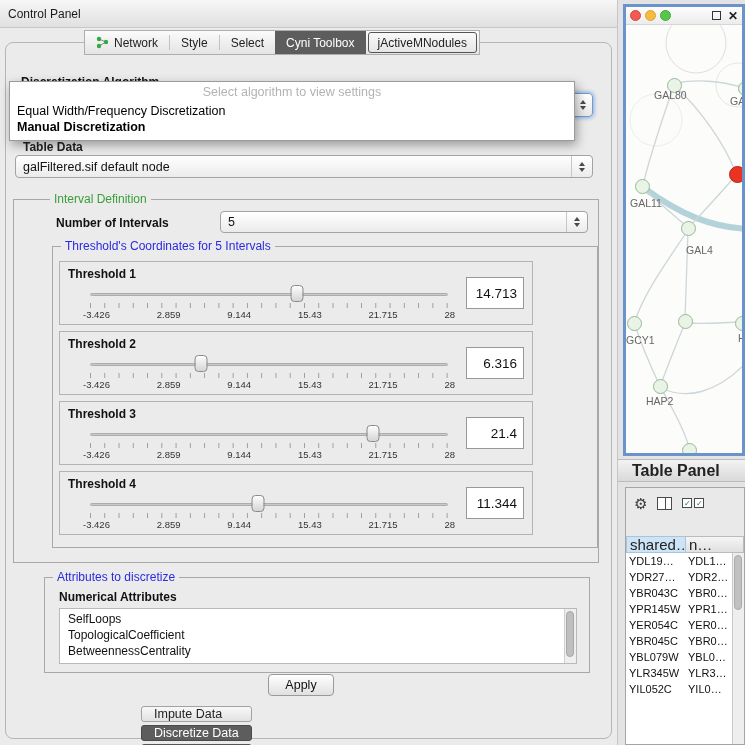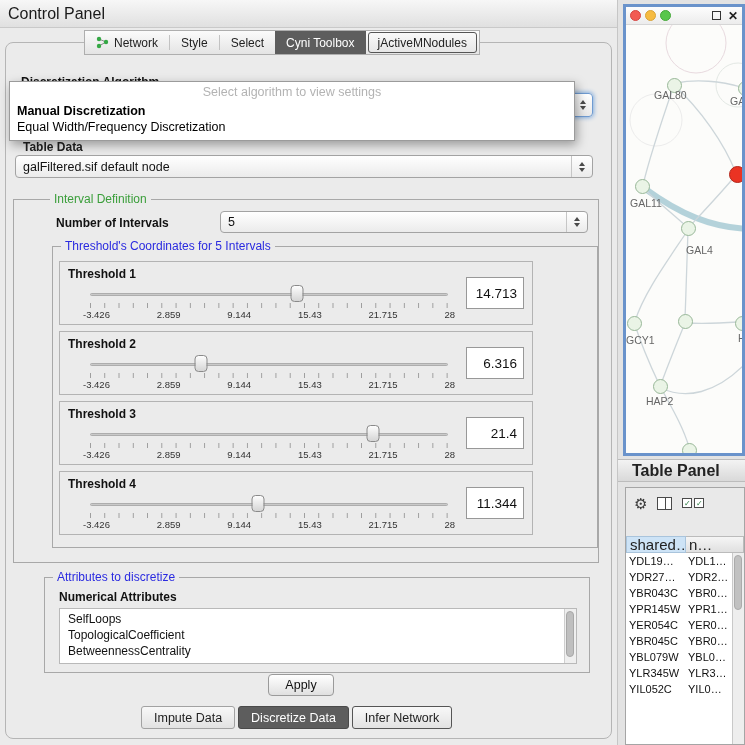--- a/index.html
+++ b/index.html
@@ -2,21 +2,21 @@
 <html><head>
 <meta charset="utf-8">
 <style>
   * { box-sizing: border-box; }
   body { margin:0; background:#cfcfcf; font-family:"Liberation Sans", sans-serif; }
   .page { position:relative; width:745px; height:745px; background:#e3e3e3; overflow:hidden; }
 
   
   .control-panel { position:absolute; left:0; top:0; width:618px; height:745px; background:#ebebeb; border-right:1px solid #c6c6c6; }
   .cp-titlebar { height:28px; background:linear-gradient(#f7f7f7,#e0e0e0); border-bottom:1px solid #c9c9c9;
-                 font-size:16px; color:#1a1a1a; display:flex; align-items:center; padding:13px 8px; }
+                 font-size:12px; color:#1a1a1a; display:flex; align-items:center; padding:13px 8px; }
 
   .main-tabs { position:absolute; left:84px; top:30px; height:25px; display:flex; align-items:stretch;
                border:1px solid #aeaeae; border-radius:0; background:linear-gradient(#fbfbfb,#e4e4e4);
                z-index:4; font-size:12px; color:#222; }
   .tab { display:flex; align-items:center; gap:5px; padding:0 11px; white-space:nowrap; }
   .tab.selected { background:#5d5d5d; color:#fff; }
   .tab.boxed { border:1px solid #555; border-radius:3px; margin:1px 2px; padding:0 9px; }
   .tab-div { width:1px; background:#c2c2c2; margin:4px 0; }
 
   .inner-panel { position:absolute; left:5px; top:42px; width:607px; height:697px; border:1px solid #b5b5b5;
@@ -71,21 +71,21 @@
   .attr-list { position:absolute; left:14px; top:30px; width:518px; height:56px; background:#fff; border:1px solid #b9b9b9;
                font-size:12px; color:#111; overflow:hidden; }
   .attr-items { padding:2px 8px; line-height:16px; }
   .attr-scrollbar { position:absolute; right:0; top:0; width:12px; height:100%; background:#efefef; border-left:1px solid #cfcfcf; }
   .attr-thumb { position:absolute; left:1px; top:2px; width:8px; height:46px; background:#bfbfbf; border:1px solid #a8a8a8; border-radius:4px; }
 
   .apply-btn { position:absolute; left:262px; top:631px; width:66px; height:22px; border:1px solid #9a9a9a; border-radius:4px;
                background:linear-gradient(#ffffff,#e0e0e0); font-size:12.5px; color:#111;
                display:flex; align-items:center; justify-content:center; }
 
-  .bottom-tabs { position:absolute; left:135px; top:663px; height:23px; display:flex; gap:3px; font-size:12.5px; }
+  .bottom-tabs { position:absolute; left:135px; top:663px; height:34px; display:flex; gap:3px; font-size:12.5px;flex-direction:column; }
   .btab { display:flex; align-items:center; padding:0 12px; border:1px solid #a2a2a2; border-radius:3px;
           background:linear-gradient(#f8f8f8,#e2e2e2); color:#222; white-space:nowrap; }
   .btab.selected { background:#5d5d5d; color:#fff; border-color:#4a4a4a; }
   .btab.boxed { border:1.5px solid #555; }
 
   
   .network-window { position:absolute; left:623px; top:4px; width:122px; height:452px; border:3px solid #6a93cb; background:#fff; }
   .nw-titlebar { height:18px; background:linear-gradient(#fdfdfd,#ececec); border-bottom:1px solid #d6d6d6;
                  display:flex; align-items:center; padding:0 4px; gap:4px; }
   .traffic { width:11px; height:11px; border-radius:50%; flex:0 0 auto; }
@@ -166,22 +166,22 @@
 
     <div class="algo-combo">
       <span class="spinner">
         <span class="tri-up"></span>
         <span class="tri-down"></span>
       </span>
     </div>
 
     <div class="algo-popup">
       <div class="popup-hint">Select algorithm to view settings</div>
+      <div class="popup-opt">Equal Width/Frequency Discretization</div>
       <div class="popup-opt bold">Manual Discretization</div>
-      <div class="popup-opt">Equal Width/Frequency Discretization</div>
     </div>
 
     <div class="td-label">Table Data</div>
     <div class="combo combo-tabledata">
       <span class="combo-text">galFiltered.sif default node</span>
       <span class="spinner">
         <span class="tri-up"></span>
         <span class="tri-down"></span>
       </span>
     </div>

